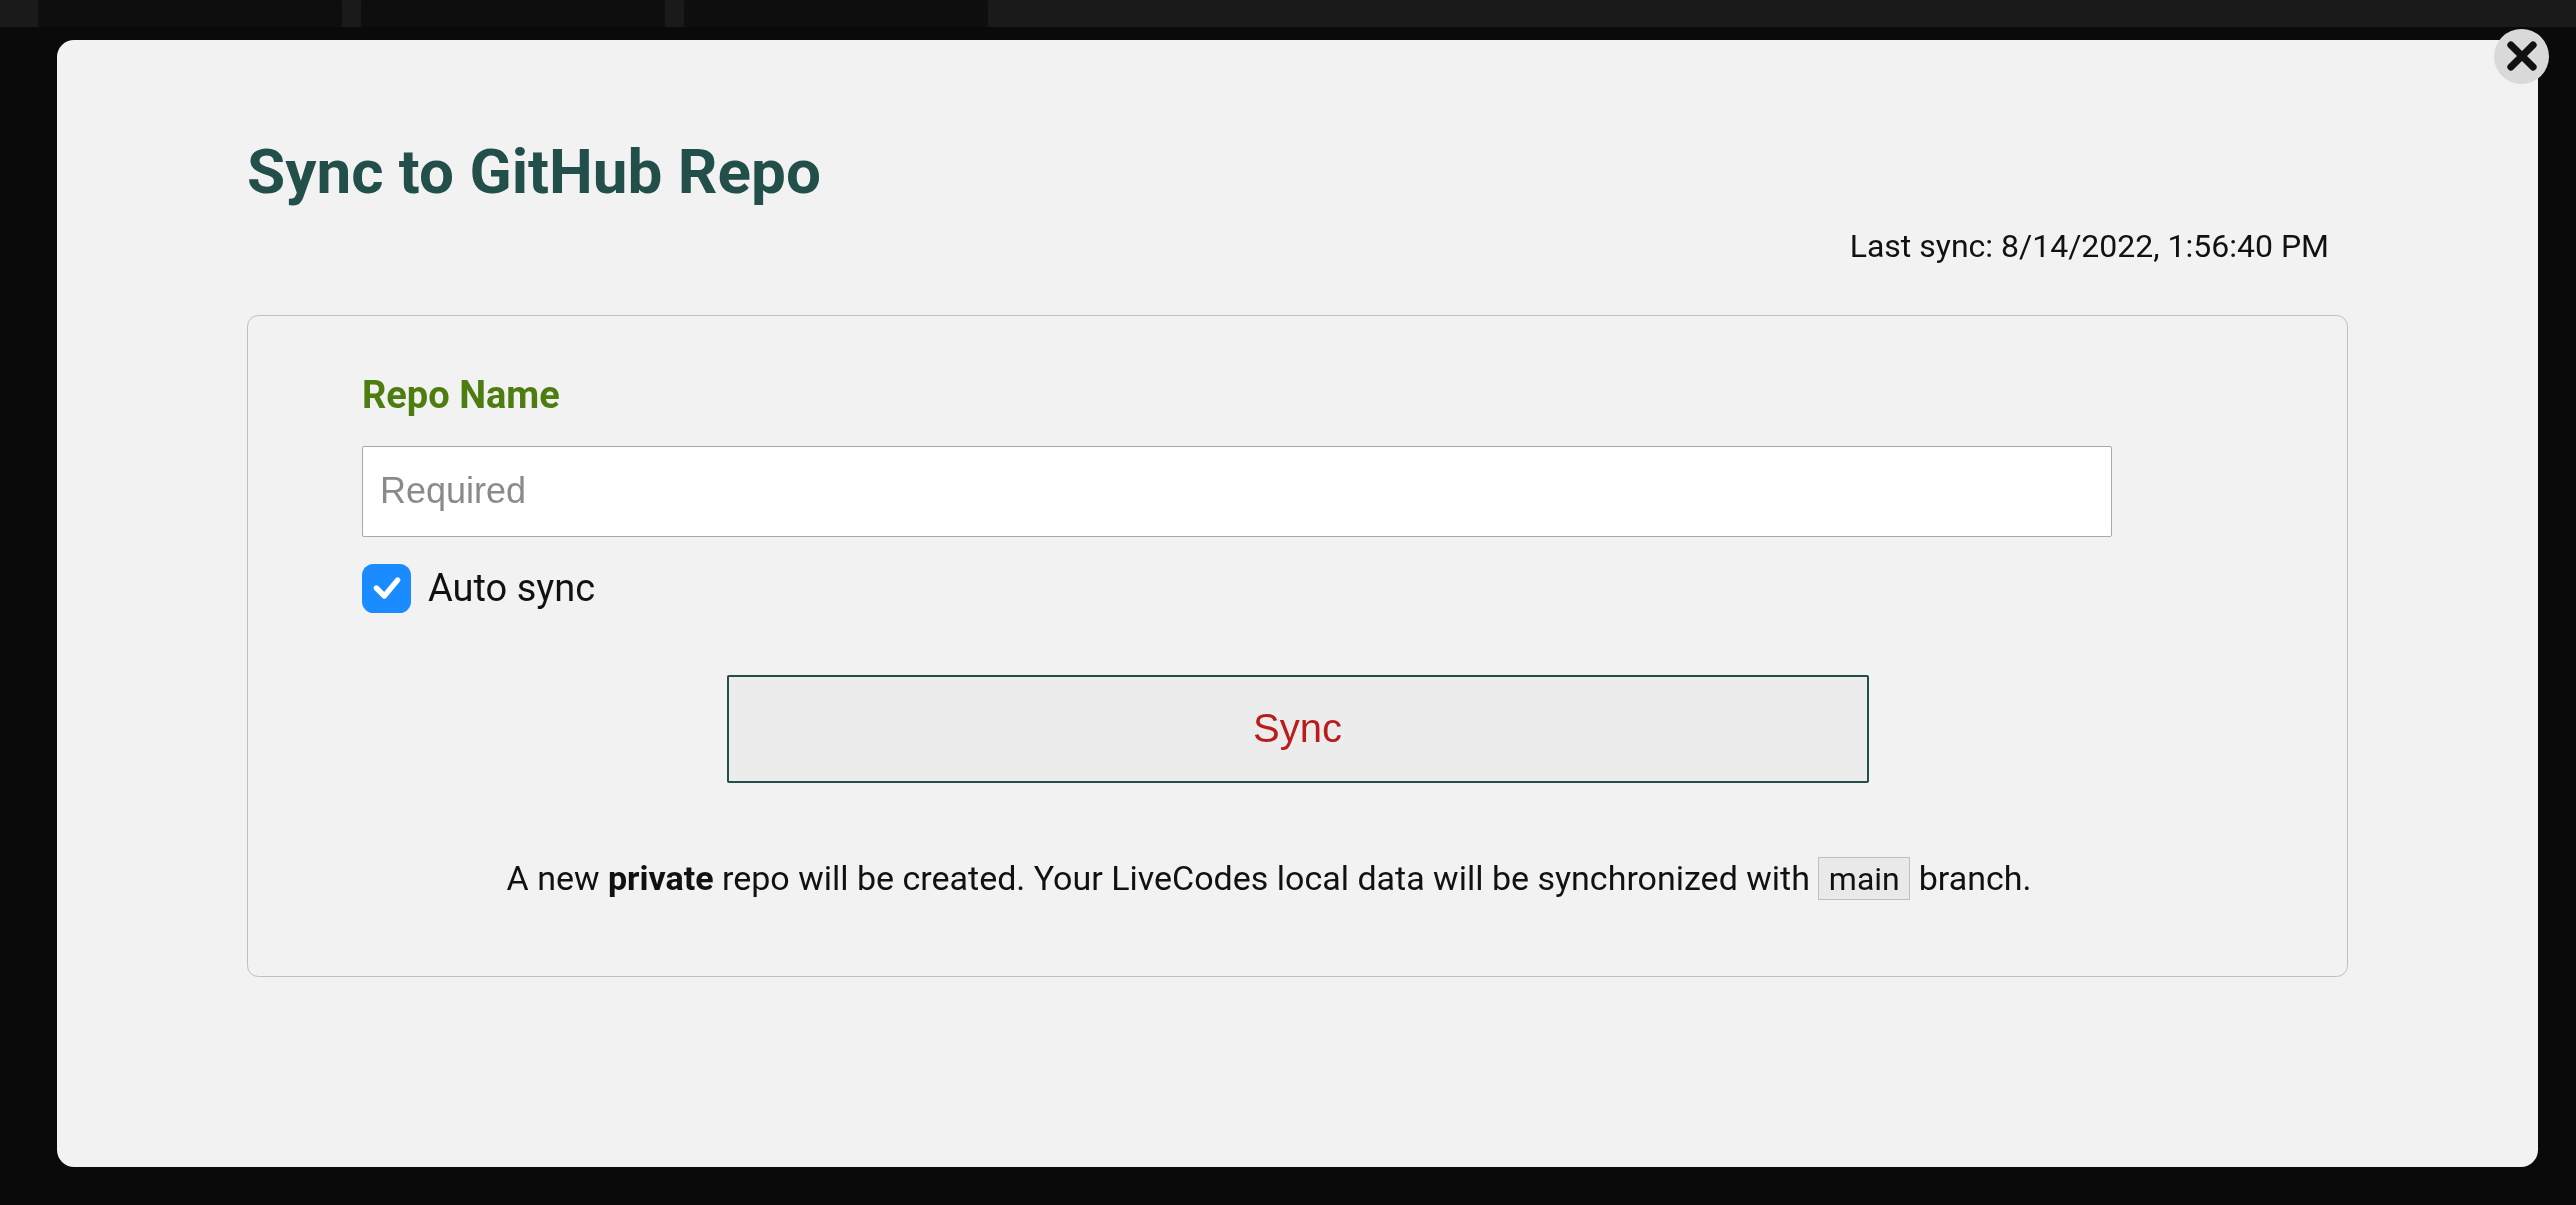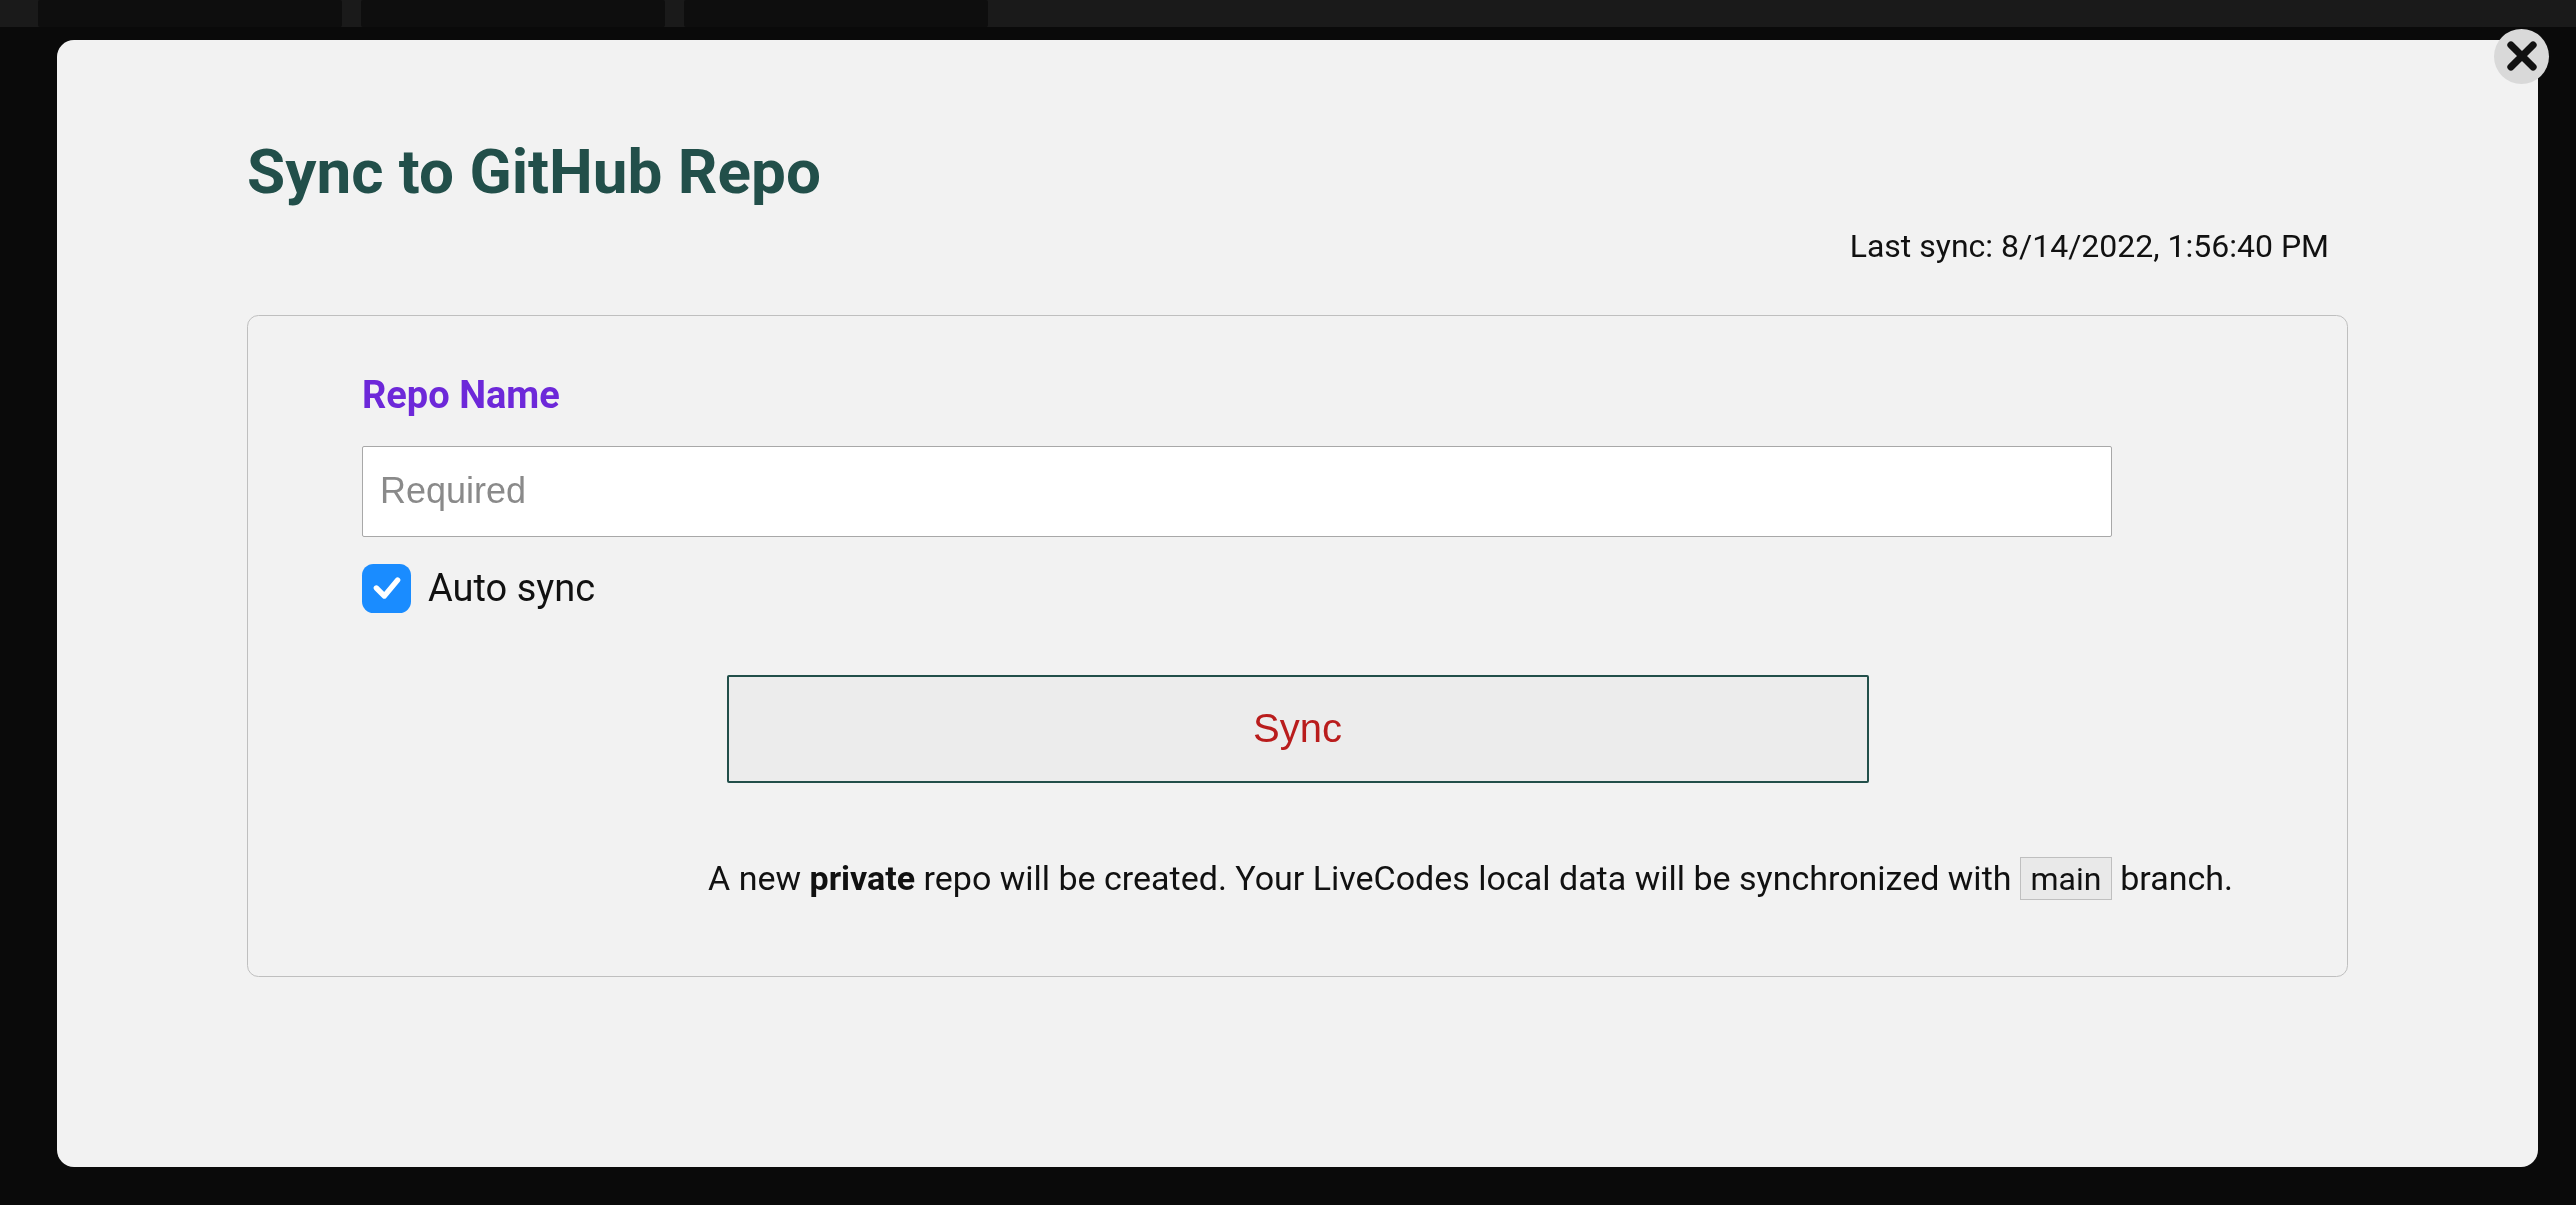--- a/index.html
+++ b/index.html
@@ -116,21 +116,21 @@
     .tab-panel {
       border: 1.9px solid #bfbfbf;
       border-radius: 11.4px;
       padding: 57px 114px 76px 114px;
       margin-top: -1.9px;
       background: #f2f2f2;
     }
     .field-label {
       font-size: 38px;
       font-weight: 700;
-      color: #6d28d9;
+      color: #4d7c0f;
       margin-bottom: 28.5px;
     }
     .text-input {
       width: 100%;
       max-width: 1750px;
       height: 91px;
       border: 1.9px solid #a8a8a8;
       border-radius: 2px;
       background: #fff;
       font-size: 36px;
@@ -176,21 +176,21 @@
       border: 2.9px solid #224f4a;
       font-size: 40px;
       color: #b91c1c;
       cursor: pointer;
       border-radius: 1.9px;
     }
     .info-text {
       font-size: 34px;
       color: #111;
       margin-top: 74px;
-      text-align: right;
+      text-align: center;
       padding-left: 0;
       margin-left: -57px;
     }
     .info-text .strong {
       font-weight: 700;
     }
     .branch-tag {
       display: inline-block;
       border: 1.9px solid #bfbfbf;
       background: #e9e9e9;

